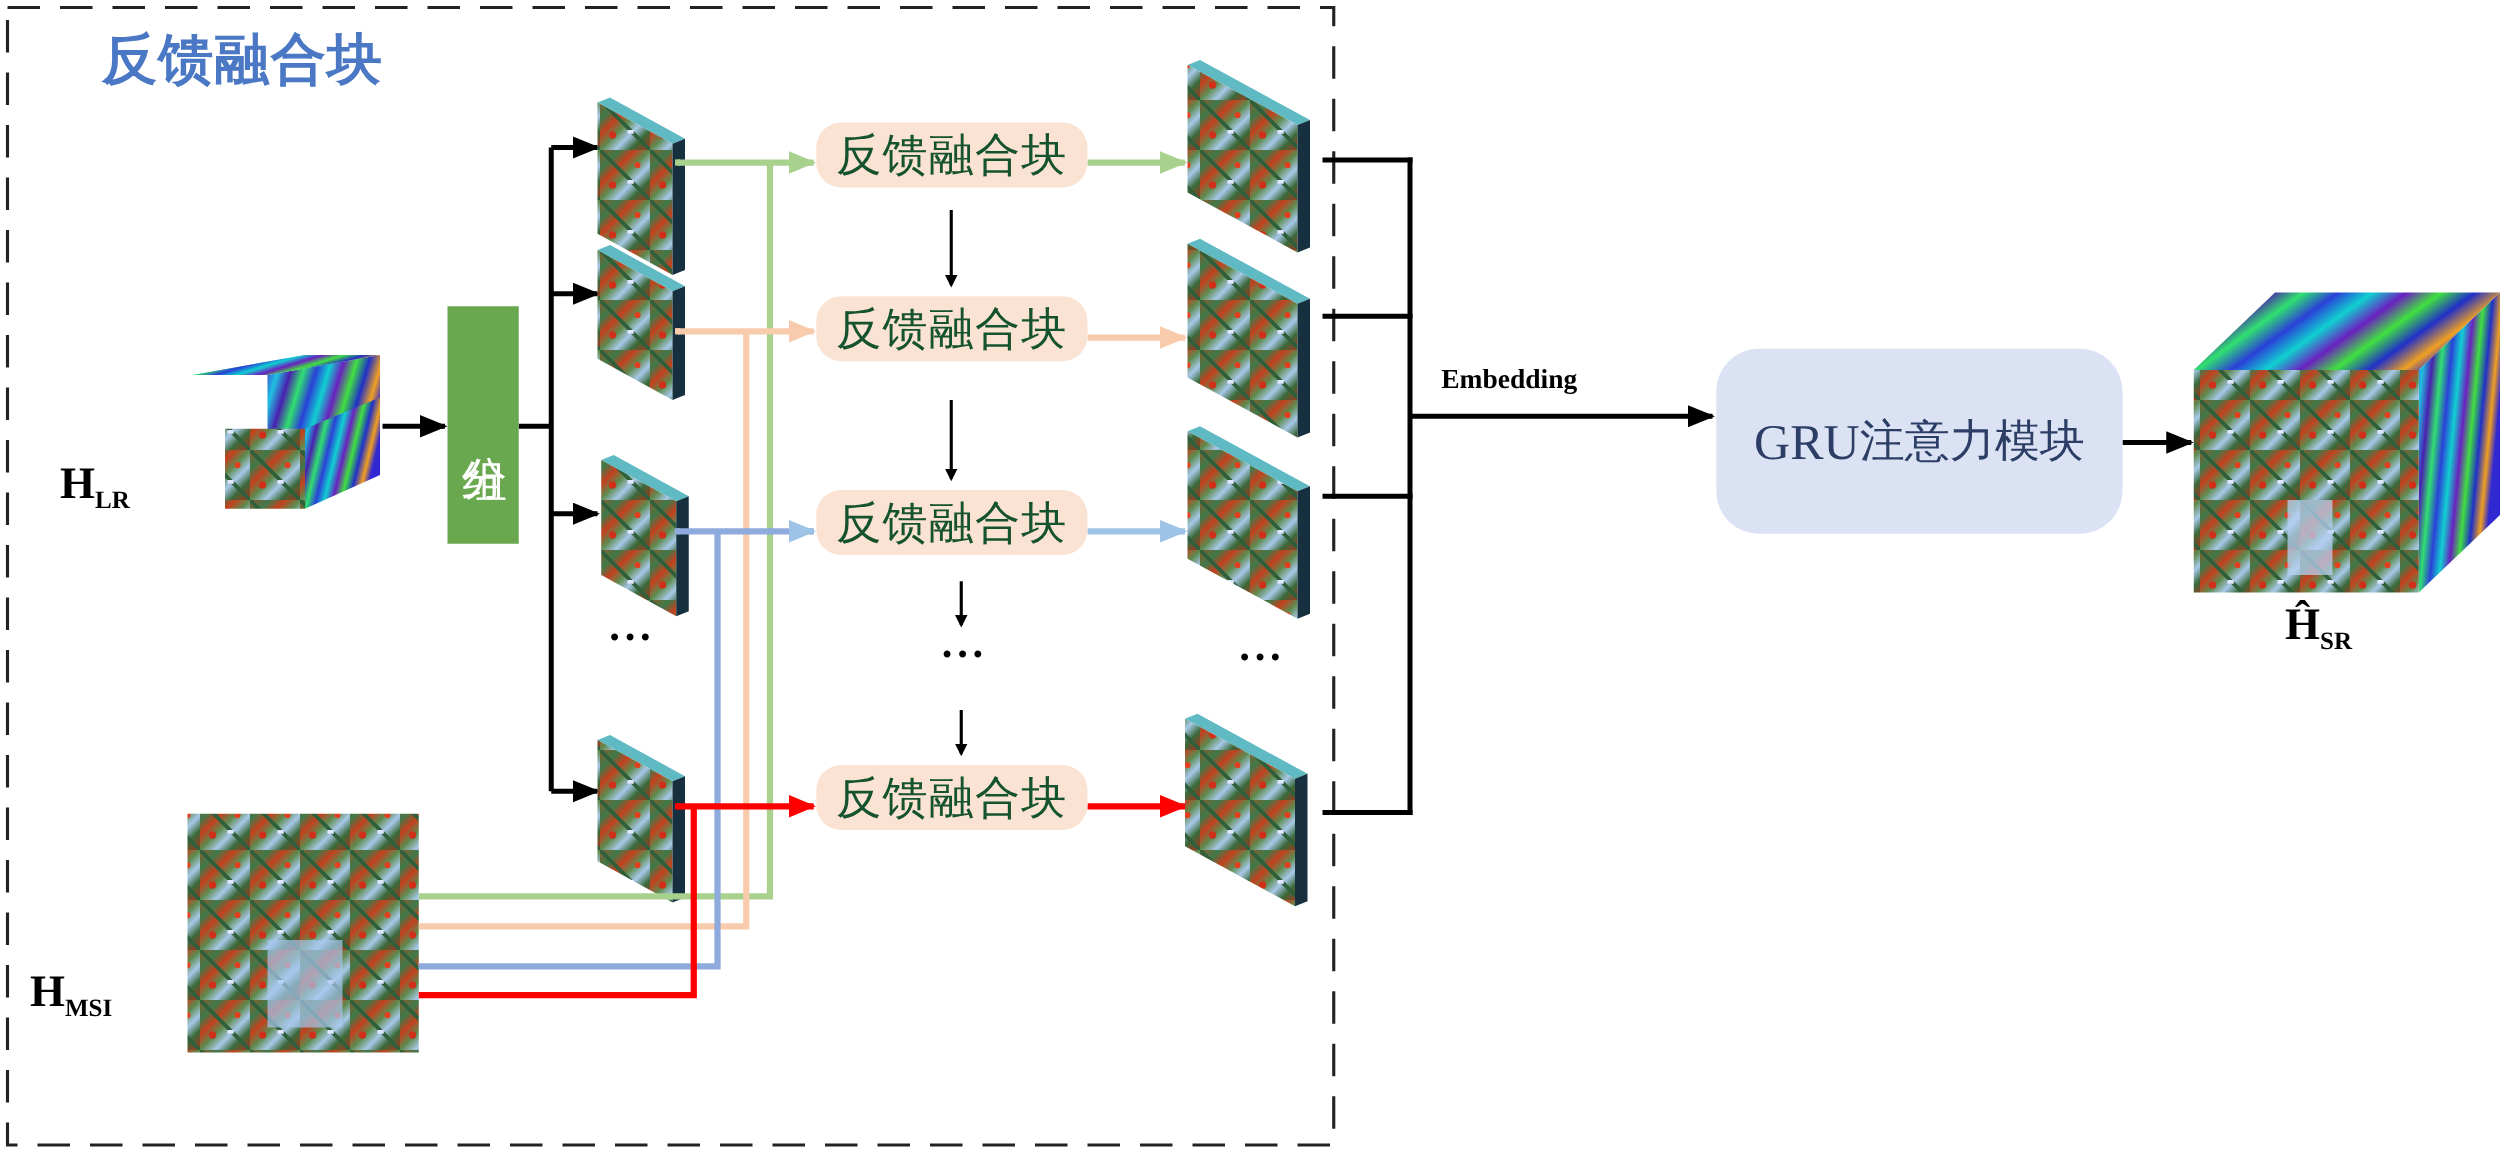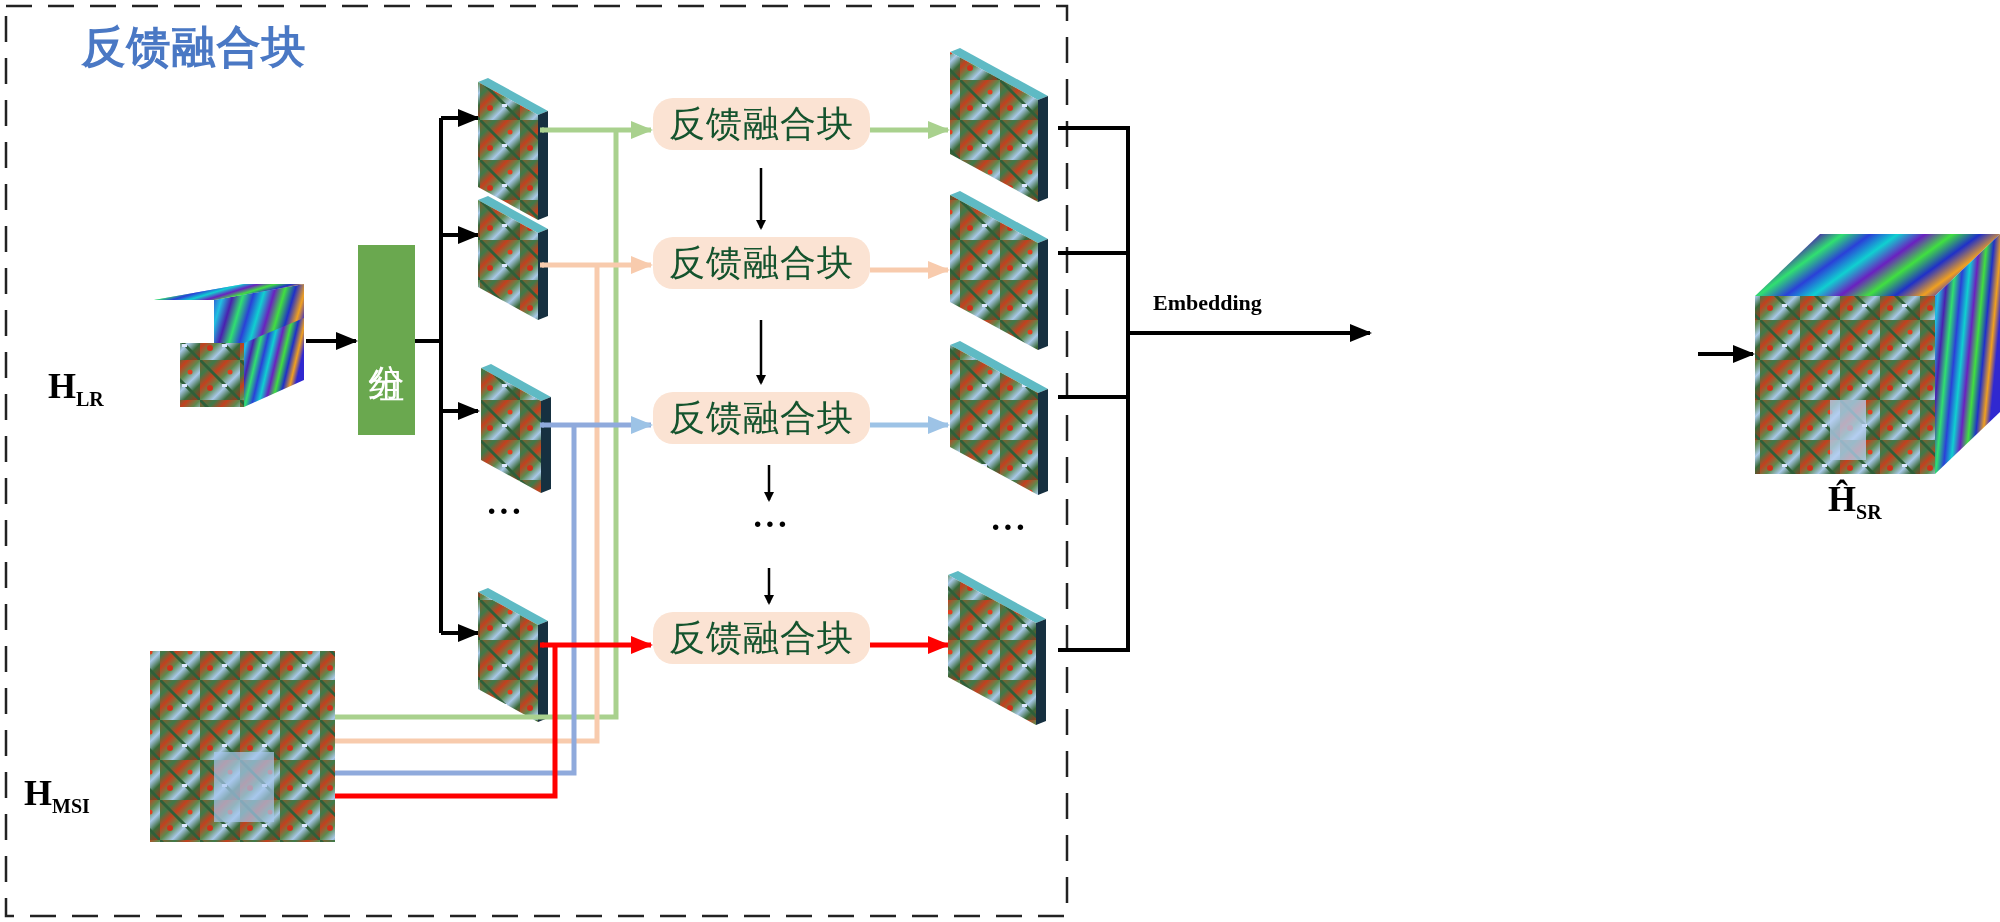--- a/index.html
+++ b/index.html
@@ -155,15 +155,19 @@
   <div class="ffb" style="top:237px">反馈融合块</div>
   <div class="ffb" style="top:392px">反馈融合块</div>
   <div class="ffb" style="top:612px">反馈融合块</div>
 
   <div class="dots" style="left:486px;top:492px">···</div>
   <div class="dots" style="left:752px;top:505px">···</div>
   <div class="dots" style="left:990px;top:508px">···</div>
 
   <div class="embed">Embedding</div>
 
+  <div class="gru">
+    <span class="en">GRU</span>
+      <span>注意力模块</span>
+  </div>
 
   <div class="var-label" style="left:1828px;top:478px"><span>Ĥ</span><sub>SR</sub></div>
 </div>
 
 </body></html>

